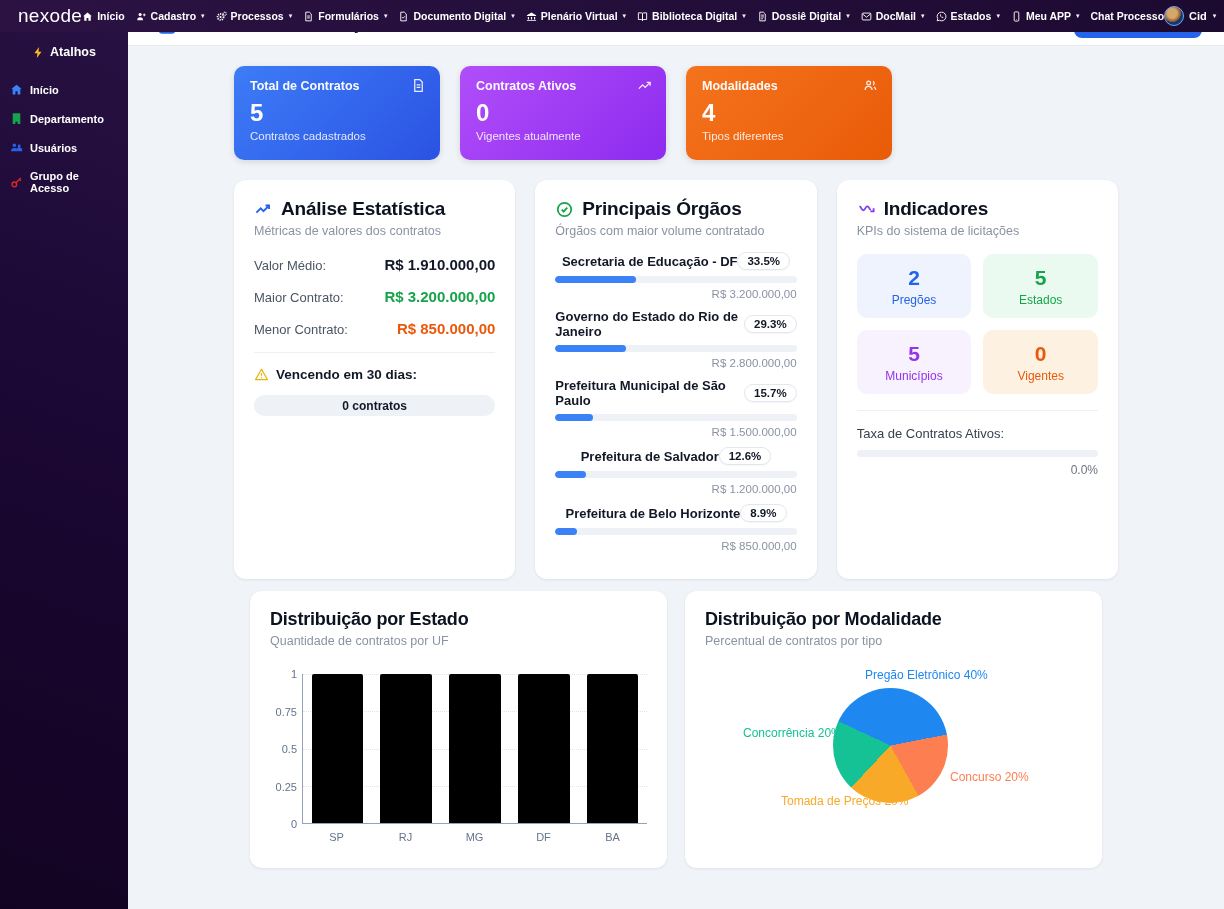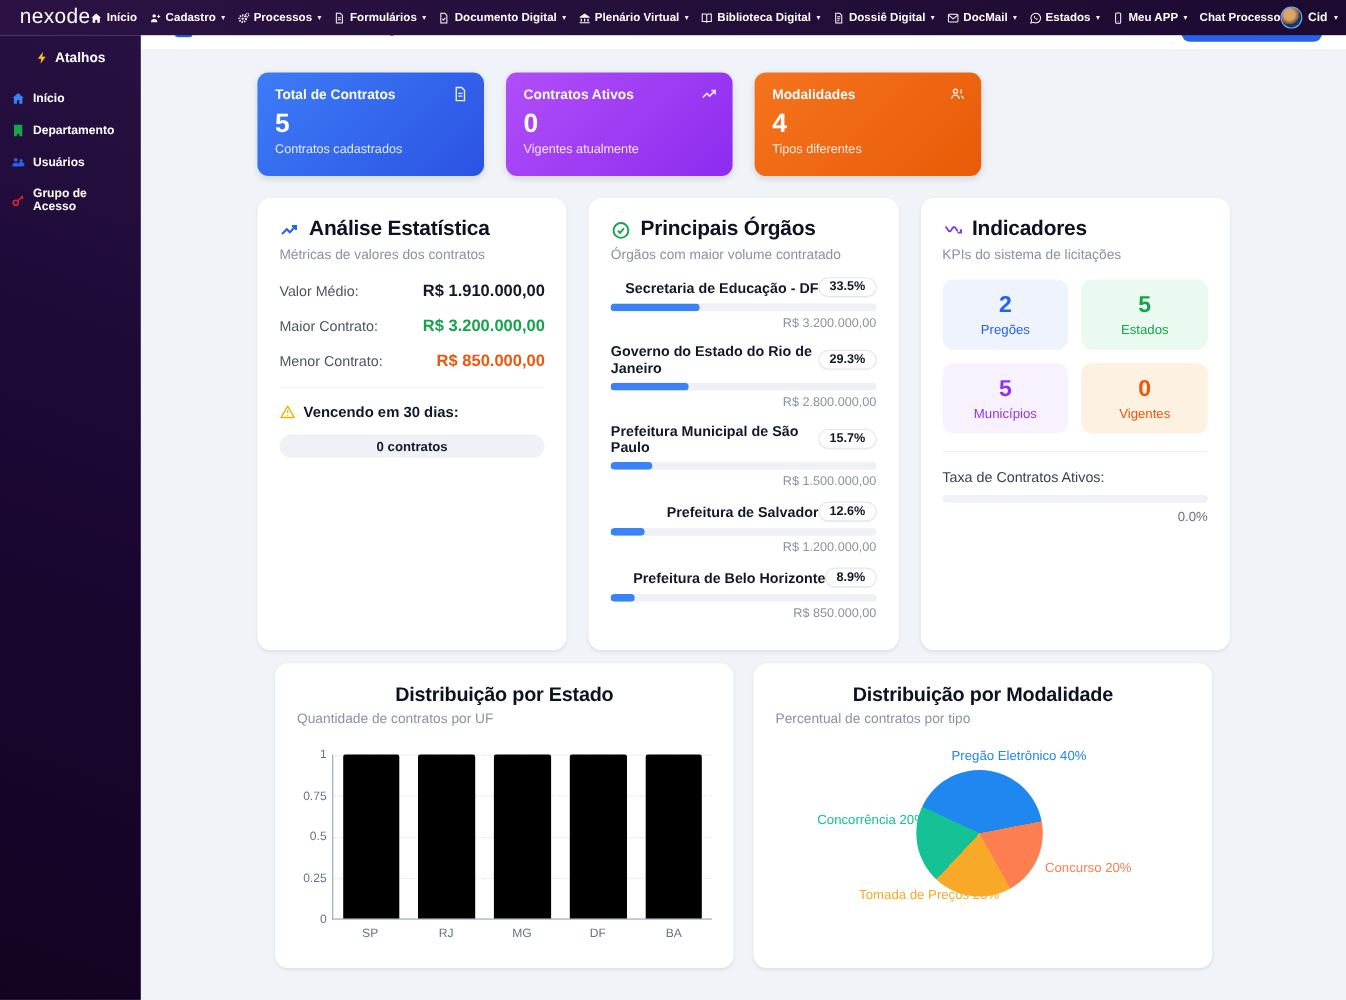--- a/index.html
+++ b/index.html
@@ -68,38 +68,38 @@
   .an-row .l { font-size:13px; color:#4b5563; }
   .an-row .v { font-size:15px; font-weight:700; }
   .divider { border-top:1px solid #edf0f4; margin:4px 0 14px; }
   .warn-row { display:flex; align-items:center; gap:7px; font-size:13.5px; font-weight:700; color:#111827; }
   .warn-row svg { width:15px; height:15px; }
   .pill-wide { margin-top:13px; background:#eef1f5; border-radius:999px; height:21px;
     display:flex; align-items:center; justify-content:center; font-size:12px; font-weight:700; color:#111827; }
 
   .org-list { margin-top:14px; }
   .org { margin-bottom:9px; }
-  .org-top { display:flex; justify-content:flex-end; align-items:center;margin-top:12px; }
+  .org-top { display:flex; justify-content:center; align-items:center; }
   .org-name { font-size:13px; font-weight:700; color:#111827; }
   .badge { border:1px solid #e3e7ec; background:#fff; border-radius:999px; padding:2px 9px;
     font-size:11.5px; font-weight:700; color:#111827; box-shadow:0 1px 1px rgba(15,23,42,.04); }
   .track { height:7px; background:#eef1f5; border-radius:999px; margin-top:6px; overflow:hidden; }
   .fill { height:100%; border-radius:999px; }
   .org-val { text-align:right; font-size:11.5px; color:#8a93a3; margin-top:5px; }
 
   .kpis { display:grid; grid-template-columns:1fr 1fr; gap:12px; margin-top:16px; }
   .kpi { border-radius:10px; padding:12px 8px 11px; text-align:center; }
   .kpi .n { font-size:21px; font-weight:700; }
   .kpi .l { font-size:12px; font-weight:400; margin-top:3px; }
   .rate-label { font-size:13px; color:#374151; margin-top:15px; }
   .rate-pct { text-align:right; font-size:12px; color:#6b7280; margin-top:6px; }
 
   
   .charts { display:grid; grid-template-columns:1fr 1fr; gap:18px; margin:12px 16px 0; }
-  .chart-title { font-size:18px; font-weight:700; color:#0b1220; letter-spacing:-.2px;text-align:center; }
+  .chart-title { font-size:18px; font-weight:700; color:#0b1220; letter-spacing:-.2px; }
 
   .barwrap { display:flex; margin-top:26px; }
   .ylabels { width:32px; display:flex; flex-direction:column; justify-content:space-between;
     align-items:flex-end; height:150px; padding-right:5px; }
   .ylabels span { font-size:11px; color:#64748b; line-height:0; }
   .plot { position:relative; flex:1; height:150px; border-left:1.5px solid #94a3b8; border-bottom:1.5px solid #94a3b8; }
   .grid { position:absolute; left:0; right:0; border-top:1px dotted #dfe5ec; }
   .bars { position:absolute; inset:0; display:flex; }
   .slot { flex:1; display:flex; justify-content:center; align-items:flex-end; height:100%; }
   .bar { width:75%; border-radius:2px 2px 0 0; }

